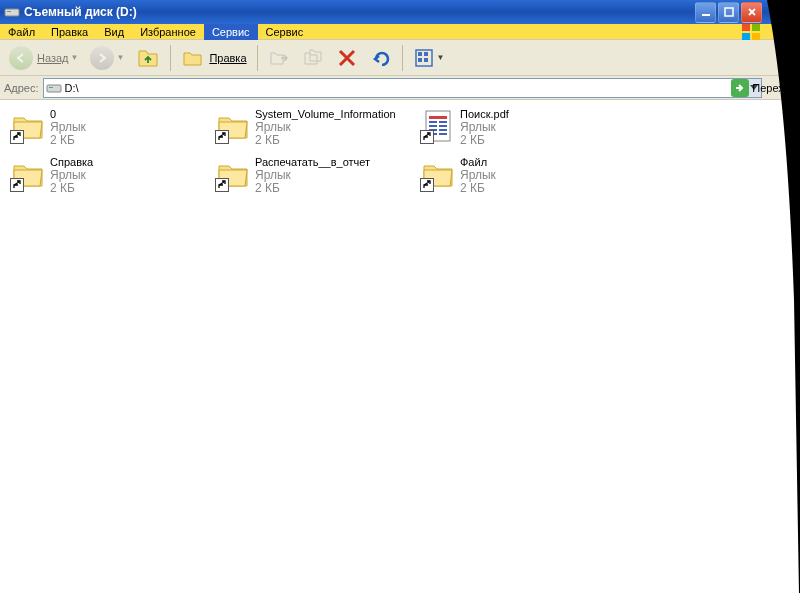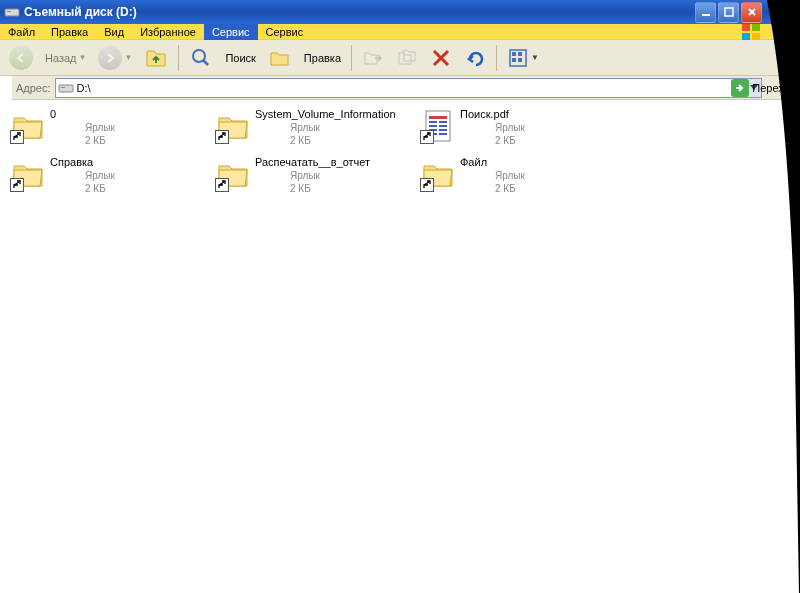--- a/index.html
+++ b/index.html
@@ -19,40 +19,40 @@
   .menubar { height: 16px; background: #fde047; border-bottom: 1px solid #d0c8b8; display: flex; align-items: center; }
   .menubar .menu-item { padding: 2px 8px; cursor: pointer; }
   .menubar .menu-item.active { background: #2a5fc8; color: #fff; }
   .menubar .logo { margin-left: auto; margin-right: 38px; width: 22px; height: 20px; display: flex; align-items: center; justify-content: center; }
   
   .toolbar { height: 36px; background: #ece9d8; border-bottom: 1px solid #d0c8b8; display: flex; align-items: center; padding-left: 4px; gap: 2px; }
   .tb-btn { height: 30px; display: flex; align-items: center; padding: 0 4px; border: 1px solid transparent; cursor: pointer; border-radius: 3px; }
   .tb-btn.disabled { opacity: 0.5; cursor: default; }
   .tb-btn .icon-circle { width: 24px; height: 24px; border-radius: 50%; display: flex; align-items: center; justify-content: center; }
   .tb-sep { width: 1px; height: 26px; background: #c0b8a0; margin: 0 3px; }
-  .tb-label { margin-left: 12px; }
+  .tb-label { margin-left: 4px; text-decoration: underline; }
   .dd-arrow { margin-left: 2px; font-size: 8px; color: #444; }
   
-  .addressbar { height: 24px; background: #ece9d8; border-bottom: 1px solid #d0c8b8; display: flex; align-items: center; padding: 0 4px; gap: 4px; margin-left: 12px; }
+  .addressbar { height: 24px; background: #ece9d8; border-bottom: 1px solid #d0c8b8; display: flex; align-items: center; padding: 0 4px; gap: 4px; }
   .addressbar .addr-label { color: #707070; }
   .addr-field { flex: 1; height: 20px; background: #fff; border: 1px solid #7f9db9; display: flex; align-items: center; padding-left: 2px; margin-right: 34px; }
   .addr-field .drive-icon { width: 16px; height: 12px; margin-right: 3px; }
   .addr-field .path-text { flex: 1; }
   .addr-field .dropdown-btn { width: 16px; height: 18px; background: #dce4f0; border-left: 1px solid #9cb0d0; display: flex; align-items: center; justify-content: center; cursor: pointer; }
   .go-btn { height: 20px; display: flex; align-items: center; gap: 3px; cursor: pointer; position: absolute; right: 4px; }
   .go-icon { width: 18px; height: 18px; background: #4caf50; border-radius: 3px; display: flex; align-items: center; justify-content: center; color: #fff; }
   
   .content { background: #fff; height: calc(593px - 24px - 22px - 36px - 24px); padding: 6px 8px; display: flex; flex-wrap: wrap; align-content: flex-start; }
   .file-item { width: 205px; height: 48px; display: flex; align-items: flex-start; padding: 2px; cursor: pointer; }
   .file-icon { width: 36px; height: 36px; margin-right: 4px; position: relative; flex-shrink: 0; }
   .folder-svg { width: 36px; height: 36px; }
   .shortcut-badge { position: absolute; bottom: 0; left: 0; width: 14px; height: 14px; background: #fff; border: 1px solid #555; display: flex; align-items: center; justify-content: center; }
   .file-meta { display: flex; flex-direction: column; line-height: 13px; }
   .file-name { color: #000; }
-  .file-type, .file-size { color: #888; font-size: 10px; margin-left: 35px; }
+  .file-type, .file-size { color: #888; font-size: 12px; }
 </style>
 </head>
 <body>
 
 <div class="titlebar">
   <span class="title-icon">
     <svg width="16" height="12" viewBox="0 0 16 12">
         <rect x="1" y="3" width="14" height="7" rx="1" fill="#d8d8d8" stroke="#888"></rect>
         <rect x="3" y="5" width="4" height="1" fill="#4a8"></rect>
       </svg>
@@ -114,27 +114,20 @@
   </div>
   <div class="tb-btn">
     <svg width="24" height="24">
         <path d="M3 8 L3 20 L21 20 L21 8 L12 8 L10 5 L3 5 Z" fill="#f8e088" stroke="#d0a830"></path>
         <path d="M12 17 L12 11 M9 14 L12 11 L15 14" fill="none" stroke="#2a8a2a" stroke-width="1.8"></path>
       </svg>
   </div>
   <div class="tb-sep"></div>
   <div class="tb-btn">
     <svg width="24" height="24">
-        <circle cx="10" cy="10" r="6" fill="none" stroke="#4070c0" stroke-width="2"></circle>
-        <path d="M14 14 L19 19" stroke="#4070c0" stroke-width="2.5"></path>
-      </svg>
-    <span class="tb-label">Поиск</span>
-  </div>
-  <div class="tb-btn">
-    <svg width="24" height="24">
         <path d="M3 7 L3 19 L20 19 L20 9 L11 9 L9 7 Z" fill="#f8e088" stroke="#d0a830"></path>
       </svg>
     <span class="tb-label">Правка</span>
   </div>
   <div class="tb-sep"></div>
   <div class="tb-btn disabled">
     <svg width="22" height="22">
         <path d="M3 6 L3 17 L15 17 L15 8 L9 8 L7 6 Z" fill="none" stroke="#a0a0a0"></path>
         <path d="M13 11 L19 11 M16 8 L19 11 L16 14" fill="none" stroke="#a0a0a0" stroke-width="1.5"></path>
       </svg>

